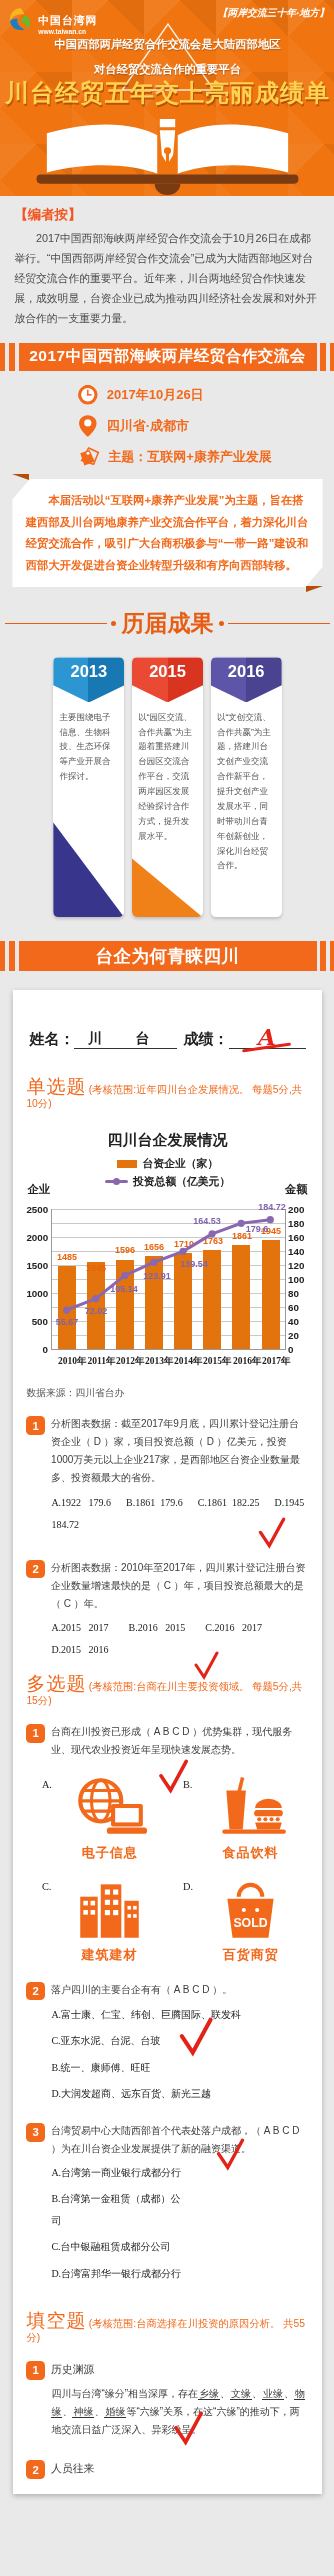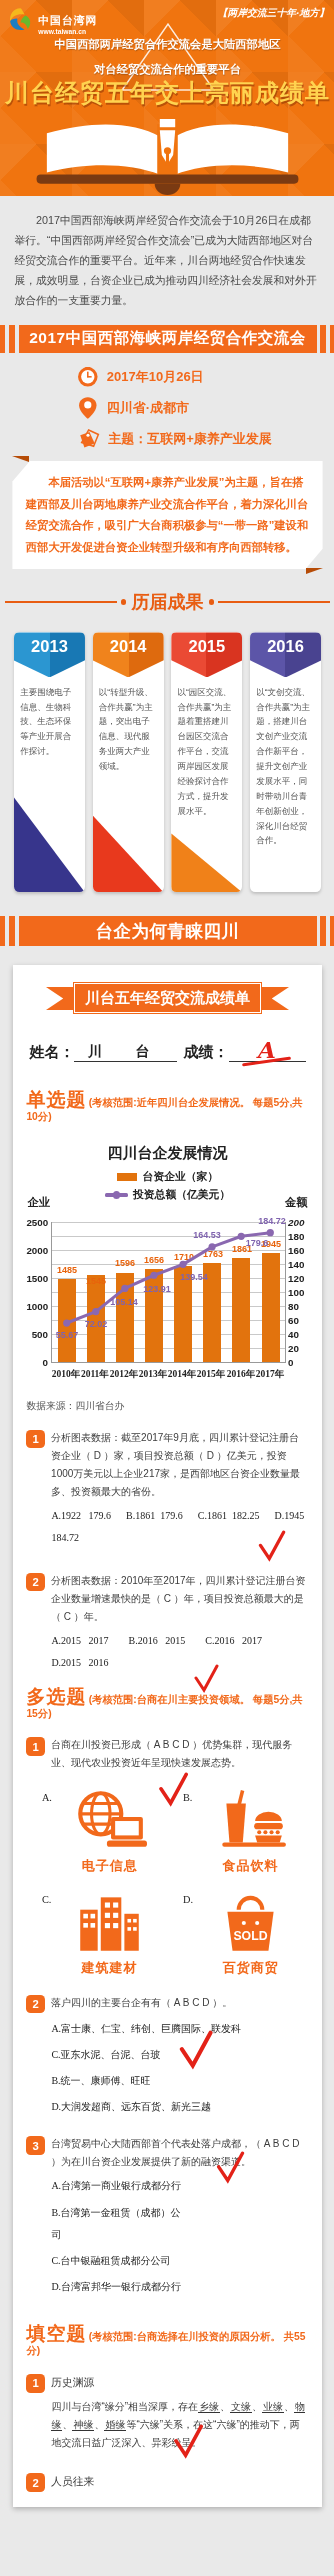--- a/index.html
+++ b/index.html
@@ -42,21 +42,21 @@
   
   .intro-box{position:relative;margin:10.3px 12.4px 0;background:#fff;padding:11.3px 13.4px;
     clip-path:polygon(17.5px 0,100% 0,100% calc(100% - 20.6px),calc(100% - 17.5px) 100%,0 100%,0 20.6px);}
   .intro-wrap{position:relative;margin-top:11.3px;}
   .fold{position:absolute;width:0;height:0;border-style:solid;}
   .fold.tl{left:12.4px;top:-4.6px;border-width:0 17.5px 6.2px 0;border-color:transparent #b64c07 transparent transparent;}
   .fold.br{right:12.4px;bottom:-4.6px;border-width:6.2px 17.5px 0 0;border-color:#b64c07 transparent transparent transparent;}
   .intro-text{color:#f2691b;font-size:11.3px;line-height:1.9;font-weight:bold;text-indent:2em;}
 
   
-  .hist-h{display:flex;align-items:center;margin:20.6px 5.2px 0;color:#e85d12;font-size:18px;font-weight:bold;}
+  .hist-h{display:flex;align-items:center;margin:20.6px 5.2px 0;color:#e85d12;font-size:23px;font-weight:bold;}
   .hist-h .line{flex:1;height:1.5px;background:#e85d12;}
   .hist-h .dot{width:5.2px;height:5.2px;border-radius:50%;background:#e85d12;margin:0 4.1px;}
   .hist-h .t{padding:0 1px;}
   .cards{display:flex;justify-content:center;gap:7.7px;margin-top:18.5px;}
   .card{position:relative;width:71px;height:260px;background:#fff;border-radius:5.2px;box-shadow:0 1.5px 3.1px rgba(0,0,0,.18);overflow:hidden;}
   .card-head{height:45px;clip-path:polygon(0 0,100% 0,100% 62%,50% 100%,0 62%);display:flex;align-items:flex-start;justify-content:center;color:#fff;font-size:16.5px;font-weight:bold;padding-top:4.1px;box-sizing:border-box;}
   .card-body{padding:7.2px 6.2px 0;color:#555;font-size:8.5px;line-height:1.75;position:relative;z-index:2;}
   .card-tri{position:absolute;left:0;bottom:0;width:100%;clip-path:polygon(0 0,100% 100%,0 100%);z-index:1;}
 
   
@@ -66,21 +66,21 @@
   .ribbon .tail.l{left:4.1px;clip-path:polygon(0 0,100% 0,100% 100%,0 100%,42% 50%);}
   .ribbon .tail.r{right:4.1px;clip-path:polygon(0 0,100% 0,58% 50%,100% 100%,0 100%);}
   .ribbon .band{position:absolute;left:32px;right:32px;top:0;bottom:0;background:#f2691b;border:1.5px solid #fff;outline:0.5px solid #f2691b;display:flex;align-items:center;justify-content:center;color:#fff;font-size:15px;font-weight:bold;font-family:"Liberation Serif",serif;}
   .name-row{display:flex;align-items:flex-end;margin:27px 3.1px 0;font-size:15px;font-weight:bold;color:#222;}
   .uline{border-bottom:1.5px solid #333;text-align:center;font-family:"DejaVu Serif",serif;}
   .name-val{width:103px;letter-spacing:14.4px;font-size:14px;}
   .score-val{width:77px;color:#e32218;font-style:italic;font-size:23px;line-height:.9;position:relative;}
   .score-val .swoosh{position:absolute;left:18%;bottom:-1px;width:64%;height:2.6px;background:#e32218;transform:rotate(-8deg);border-radius:1.5px;}
   .sp{flex:1;}
 
-  .sec-h{margin-top:28px;color:#f2691b;font-weight:bold;}
+  .sec-h{margin-top:28px;color:#f2691b;font-weight:normal;}
   .sec-h .big{font-size:19px;letter-spacing:1px;}
   .sec-h .note{font-size:10.3px;}
 
   .chart-title{margin-top:19.6px;text-align:center;font-size:15px;font-weight:bold;color:#222;font-family:"Liberation Serif",serif;}
   .legend{position:relative;margin-top:7.2px;height:40px;}
   .legend .rows{position:absolute;left:0;right:0;top:0;display:flex;flex-direction:column;align-items:center;gap:4.1px;font-size:10.8px;color:#222;font-weight:bold;font-family:"Liberation Serif",serif;}
   .leg-item{display:flex;align-items:center;gap:5.2px;}
   .leg-bar{width:20.6px;height:7.7px;background:#e2730d;}
   .leg-line{position:relative;width:23px;height:3.1px;background:#8a68b0;border-radius:1.5px;}
   .leg-line::after{content:"";position:absolute;left:7.7px;top:-2.1px;width:7.2px;height:7.2px;border-radius:50%;background:#8a68b0;}
@@ -92,21 +92,21 @@
   .gridline{position:absolute;left:0;right:0;height:0.5px;background:#c9c9c9;}
   .bar{position:absolute;bottom:0;width:17.5px;background:#e2730d;}
   .bar-label{position:absolute;width:31px;text-align:center;color:#e8630c;font-weight:bold;font-size:9px;}
   .line-svg{position:absolute;left:0;top:0;overflow:visible;}
   .line-label{position:absolute;width:35px;text-align:center;color:#7f63ae;font-weight:bold;font-size:9px;}
   .ticks{position:absolute;top:9.3px;height:140px;font-size:9.8px;font-weight:bold;color:#222;}
   #left-ticks{left:0;width:21.6px;text-align:right;}
   #right-ticks{right:0;width:20.6px;text-align:left;}
   .tick{position:absolute;width:100%;}
   #x-labels{position:absolute;left:25px;top:155px;width:233px;height:13.4px;}
-  .xlab{position:absolute;width:41px;text-align:center;font-size:9.5px;font-weight:bold;color:#222;font-family:"Liberation Serif",serif;}
+  .xlab{position:absolute;width:41px;text-align:right;font-size:9.5px;font-weight:bold;color:#222;font-family:"Liberation Serif",serif;}
   .chart-src{margin-top:2.1px;color:#555;font-size:9.8px;}
 
   .qblock{position:relative;margin-top:15.5px;}
   .qrow{display:flex;gap:6.2px;}
   .qnum{flex:0 0 auto;width:18.5px;height:18.5px;background:#f2691b;color:#fff;border-radius:4.6px;display:flex;align-items:center;justify-content:center;font-size:11.3px;font-weight:bold;margin-top:1px;}
   .qtext{font-size:10px;color:#3c3c3c;line-height:1.8;}
   .opts{margin:4.1px 0 0 25px;font-family:"Liberation Serif",serif;font-size:10px;color:#222;white-space:pre-wrap;line-height:2.2;}
   .check{position:absolute;pointer-events:none;}
 
   .icon-grid{display:flex;flex-wrap:wrap;margin-top:3.1px;}
@@ -153,20 +153,21 @@
       <rect x="310" y="0" width="30" height="16" fill="#ffffff"></rect>
       <path d="M310 22 L340 22 L336 70 L325 88 L314 70 Z" fill="#ffffff"></path>
       <circle cx="325" cy="62" r="7" fill="#f0740f"></circle>
       <rect x="322" y="68" width="6" height="22" fill="#f0740f"></rect>
       <rect x="70" y="108" width="510" height="18" rx="8" fill="#7a3a12"></rect>
       <path d="M300 126 a25 22 0 0 0 50 0 Z" fill="#7a3a12"></path>
     </svg>
   </div>
 
   <div class="note-sec">
+    <div class="note-title">【编者按】</div>
     <div class="note-body">2017中国西部海峡两岸经贸合作交流会于10月26日在成都举行。“中国西部两岸经贸合作交流会”已成为大陆西部地区对台经贸交流合作的重要平台。近年来，川台两地经贸合作快速发展，成效明显，台资企业已成为推动四川经济社会发展和对外开放合作的一支重要力量。</div>
   </div>
 
   <div class="stripe-banner">
     <span class="s1 l"></span>
       <span class="s2 l"></span>
     <div class="band">2017中国西部海峡两岸经贸合作交流会</div>
     <span class="s2 r"></span>
       <span class="s1 r"></span>
   </div>
@@ -214,25 +215,20 @@
     <span class="dot"></span>
       <span class="line"></span>
   </div>
   <div class="cards">
     <div class="card">
       <div class="card-head" style="background: linear-gradient(90deg, rgb(43, 150, 209) 50%, rgb(24, 120, 180) 50%);">2013</div>
       <div class="card-body">主要围绕电子信息、生物科技、生态环保等产业开展合作探讨。</div>
       <div class="card-tri" style="background: rgb(55, 53, 140); height: 95px;"></div>
     </div>
     <div class="card">
-      <div class="card-head" style="background: linear-gradient(90deg, rgb(240, 131, 28) 50%, rgb(222, 106, 14) 50%);">2014</div>
-      <div class="card-body">以“转型升级、合作共赢”为主题，突出电子信息、现代服务业两大产业领域。</div>
-      <div class="card-tri" style="background: rgb(232, 57, 29); height: 77px;"></div>
-    </div>
-    <div class="card">
       <div class="card-head" style="background: linear-gradient(90deg, rgb(234, 74, 52) 50%, rgb(217, 52, 32) 50%);">2015</div>
       <div class="card-body">以“园区交流、合作共赢”为主题着重搭建川台园区交流合作平台，交流两岸园区发展经验探讨合作方式，提升发展水平。</div>
       <div class="card-tri" style="background: rgb(240, 129, 25); height: 59px;"></div>
     </div>
     <div class="card">
       <div class="card-head" style="background: linear-gradient(90deg, rgb(92, 85, 168) 50%, rgb(73, 67, 144) 50%);">2016</div>
       <div class="card-body">以“文创交流、合作共赢”为主题，搭建川台文创产业交流合作新平台，提升文创产业发展水平，同时带动川台青年创新创业，深化川台经贸合作。</div>
 
     </div>
   </div>
@@ -240,25 +236,20 @@
   <div class="stripe-banner" style="margin-top:24px;height:30px;">
     <span class="s1 l"></span>
       <span class="s2 l"></span>
     <div class="band" style="font-size:17.5px;">台企为何青睐四川</div>
     <span class="s2 r"></span>
       <span class="s1 r"></span>
   </div>
 
   <div class="report">
 
-    <div class="ribbon">
-      <span class="tail l"></span>
-      <span class="tail r"></span>
-      <div class="band">川台五年经贸交流成绩单</div>
-    </div>
 
     <div class="name-row">
       <span>姓名：</span>
       <span class="uline name-val">川 台</span>
       <span class="sp"></span>
       <span>成绩：</span>
       <span class="uline score-val"><span>A</span><span class="swoosh"></span></span>
     </div>
 
     <div class="sec-h">
@@ -341,21 +332,21 @@
           <div class="tick" style="bottom: -5.7px;">0</div>
           <div class="tick" style="bottom: 8.3px;">20</div>
           <div class="tick" style="bottom: 22.4px;">40</div>
           <div class="tick" style="bottom: 36px;">60</div>
           <div class="tick" style="bottom: 50px;">80</div>
           <div class="tick" style="bottom: 64px;">100</div>
           <div class="tick" style="bottom: 78px;">120</div>
           <div class="tick" style="bottom: 92px;">140</div>
           <div class="tick" style="bottom: 106px;">160</div>
           <div class="tick" style="bottom: 120px;">180</div>
-          <div class="tick" style="bottom: 134px; font-style: italic;">200</div>
+          <div class="tick" style="bottom: 134px;">200</div>
         </div>
       <div id="x-labels">
           <div class="xlab" style="left: -6px;">2010年</div>
           <div class="xlab" style="left: 23px;">2011年</div>
           <div class="xlab" style="left: 52px;">2012年</div>
           <div class="xlab" style="left: 81px;">2013年</div>
           <div class="xlab" style="left: 110px;">2014年</div>
           <div class="xlab" style="left: 139px;">2015年</div>
           <div class="xlab" style="left: 169px;">2016年</div>
           <div class="xlab" style="left: 198px;">2017年</div>

